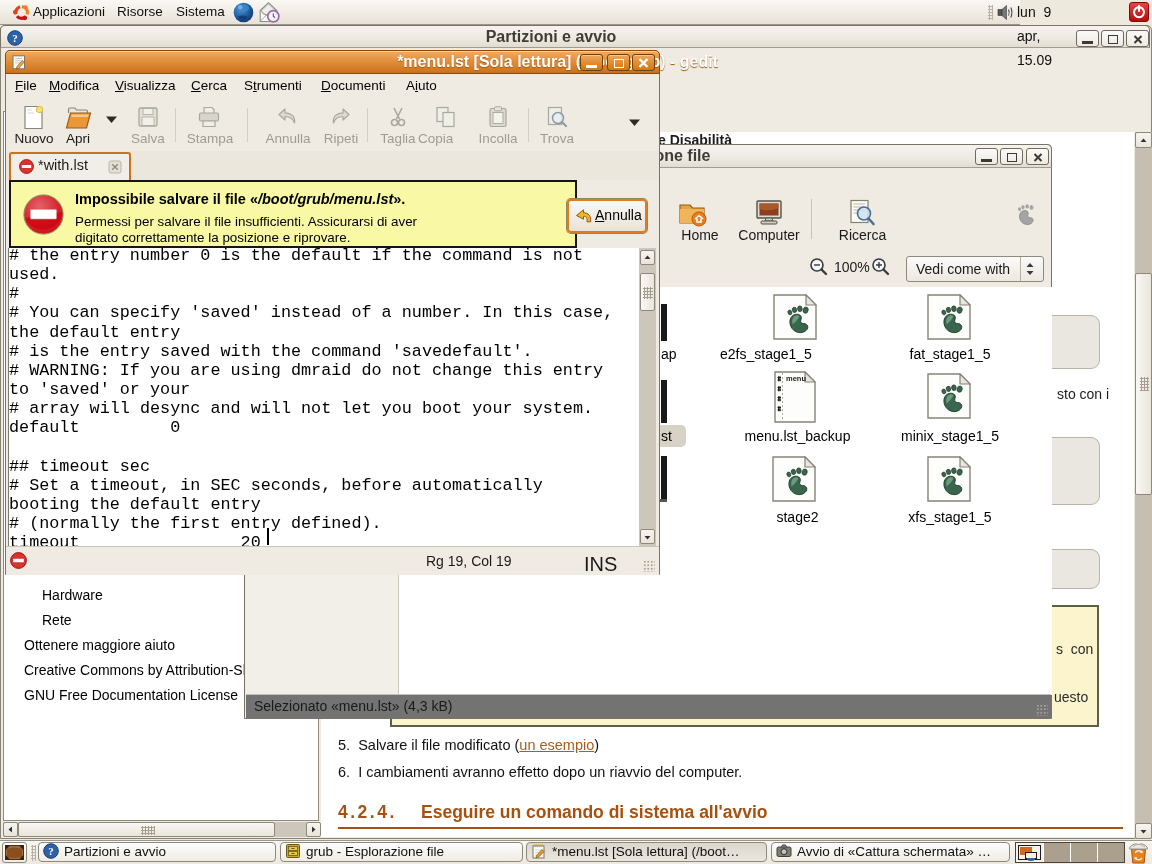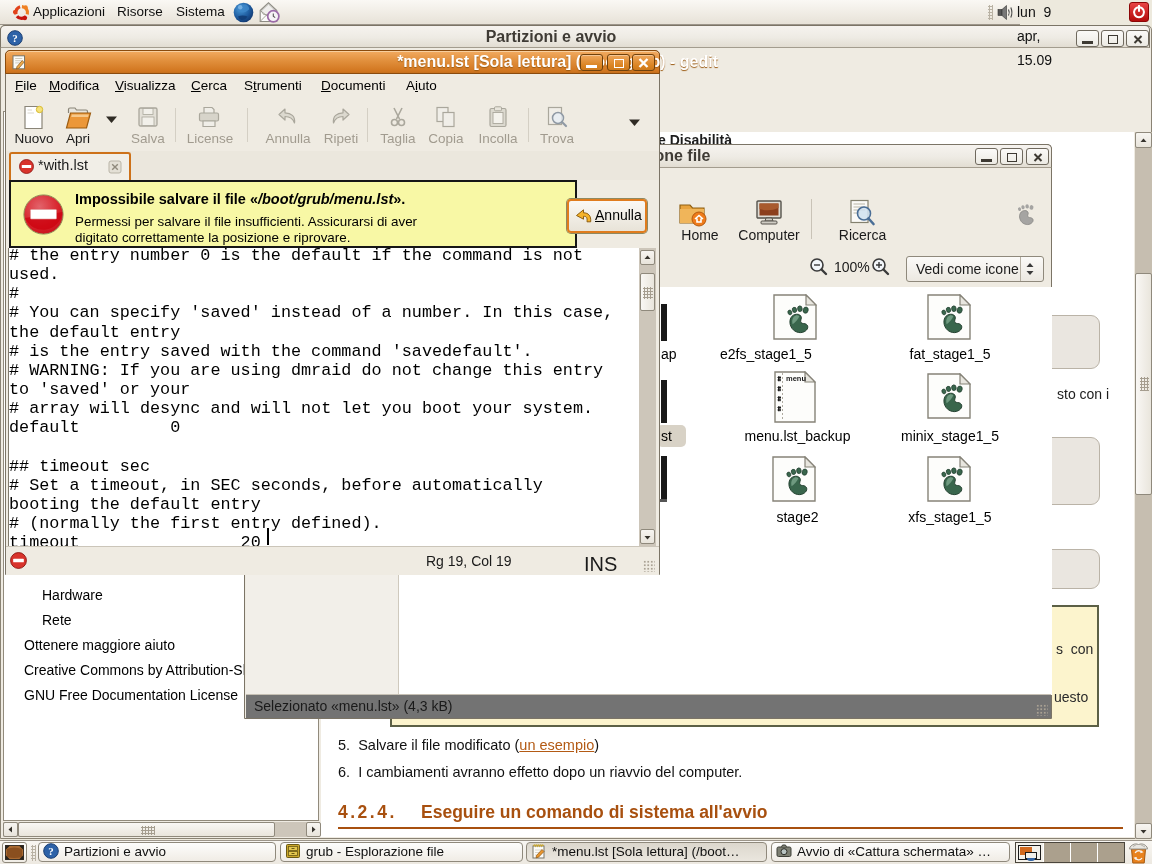--- a/index.html
+++ b/index.html
@@ -170,21 +170,21 @@
   <path d="M5 8 H11" stroke="#3a3a3a" stroke-width="1.4"></path>
   <path d="M12.5 12.5 L17 17" stroke="#3a3a3a" stroke-width="2.4" stroke-linecap="round"></path>
  </svg>
  <div class="abs" style="left:589px;top:114px;font-size:14px;color:#1a1a1a">100%</div>
  <svg class="abs" style="left:626px;top:112px" width="20" height="20" viewBox="0 0 20 20">
   <circle cx="8" cy="8" r="6" fill="#f2f6fa" stroke="#3a3a3a" stroke-width="1.6"></circle>
   <path d="M5 8 H11 M8 5 V11" stroke="#3a3a3a" stroke-width="1.4"></path>
   <path d="M12.5 12.5 L17 17" stroke="#3a3a3a" stroke-width="2.4" stroke-linecap="round"></path>
  </svg>
  <div class="abs" style="left:661px;top:111px;width:138px;height:26px;box-sizing:border-box;background:linear-gradient(#fbfaf8,#ece8e1);border:1px solid #8f897c;border-radius:3px">
-  <span style="position:absolute;left:9px;top:4px;font-size:14px;color:#1a1a1a">Vedi come icone</span>
+  <span style="position:absolute;left:9px;top:4px;font-size:14px;color:#1a1a1a">Vedi come with</span>
   <div class="abs" style="left:113px;top:0;width:1px;height:24px;background:#b5afa2"></div>
   <svg class="abs" style="left:118px;top:5px" width="10" height="14" viewBox="0 0 10 14">
    <path d="M1.5 5 L5 1 L8.5 5Z" fill="#3a3a3a"></path>
         <path d="M1.5 9 L5 13 L8.5 9Z" fill="#3a3a3a"></path>
   </svg>
  </div>
  
  <div class="abs" style="left:1px;top:142px;width:806px;height:408px;background:#fff"></div>
  <div class="abs" style="left:1px;top:142px;width:152px;height:408px;background:#f2efe9;border-right:1px solid #cfc9bd"></div>
  
@@ -289,42 +289,42 @@
    <rect x="7" y="3.5" width="10" height="6" fill="#f2f0ea" stroke="#aaa79c" stroke-width="0.8"></rect>
    <rect x="6" y="12" width="12" height="8.5" fill="#f2f0ea" stroke="#aaa79c" stroke-width="0.8"></rect>
   </svg>
   <div class="abs" style="left:116px;top:33px;width:52px;text-align:center;font-size:13.5px;color:#a19b8f">Salva</div>
   <div class="abs" style="left:169px;top:10px;width:1px;height:34px;background:#d4cfc4"></div>
   <svg class="abs" style="left:191px;top:7px" width="24" height="24" viewBox="0 0 24 24">
    <path d="M7 8 V2.5 H15 L17 4.5 V8" fill="#f0eee8" stroke="#aaa79c" stroke-width="1.2"></path>
    <rect x="2.5" y="8" width="19" height="8" rx="1.5" fill="#d7d4ca" stroke="#aaa79c" stroke-width="1.2"></rect>
    <path d="M6 16 H18 V21.5 H6Z" fill="#f0eee8" stroke="#aaa79c" stroke-width="1.2"></path>
   </svg>
-  <div class="abs" style="left:177px;top:33px;width:54px;text-align:center;font-size:13.5px;color:#a19b8f">License</div>
+  <div class="abs" style="left:177px;top:33px;width:54px;text-align:center;font-size:13.5px;color:#a19b8f">Stampa</div>
   <div class="abs" style="left:241px;top:10px;width:1px;height:34px;background:#d4cfc4"></div>
   <svg class="abs" style="left:269px;top:7px" width="24" height="24" viewBox="0 0 24 24">
    <path d="M10 4 L4 9.5 L10 15 V11.5 C15 11.5 18 13.5 19.5 18 C20.5 11 16 8 10 7.8Z" fill="#dcd9cf" stroke="#aaa79c" stroke-width="1.2" stroke-linejoin="round"></path>
   </svg>
   <div class="abs" style="left:254px;top:33px;width:56px;text-align:center;font-size:13.5px;color:#a19b8f">Annulla</div>
   <svg class="abs" style="left:323px;top:7px" width="24" height="24" viewBox="0 0 24 24">
    <path d="M14 4 L20 9.5 L14 15 V11.5 C9 11.5 6 13.5 4.5 18 C3.5 11 8 8 14 7.8Z" fill="#dcd9cf" stroke="#aaa79c" stroke-width="1.2" stroke-linejoin="round"></path>
   </svg>
   <div class="abs" style="left:308px;top:33px;width:54px;text-align:center;font-size:13.5px;color:#a19b8f">Ripeti</div>
   <div class="abs" style="left:361px;top:10px;width:1px;height:34px;background:#d4cfc4"></div>
   <svg class="abs" style="left:380px;top:7px" width="24" height="24" viewBox="0 0 24 24">
    <path d="M8 3 L13.5 14 M16 3 L10.5 14" stroke="#aaa79c" stroke-width="1.6"></path>
    <circle cx="8.5" cy="17.5" r="3" fill="none" stroke="#aaa79c" stroke-width="1.6"></circle>
    <circle cx="15.5" cy="17.5" r="3" fill="none" stroke="#aaa79c" stroke-width="1.6"></circle>
   </svg>
   <div class="abs" style="left:364px;top:33px;width:56px;text-align:center;font-size:13.5px;color:#a19b8f">Taglia</div>
   <svg class="abs" style="left:428px;top:7px" width="24" height="24" viewBox="0 0 24 24">
    <rect x="3" y="2.5" width="11" height="14" fill="#f0eee8" stroke="#aaa79c" stroke-width="1.2"></rect>
    <rect x="9" y="7.5" width="11" height="14" fill="#f0eee8" stroke="#aaa79c" stroke-width="1.2"></rect>
   </svg>
-  <div class="abs" style="left:412px;top:33px;width:56px;text-align:center;font-size:13.5px;color:#a19b8f">Copia</div>
+  <div class="abs" style="left:412px;top:33px;width:56px;text-align:left;font-size:13.5px;color:#a19b8f">Copia</div>
   <svg class="abs" style="left:480px;top:7px" width="24" height="24" viewBox="0 0 24 24">
    <rect x="4" y="3.5" width="16" height="18" rx="1.5" fill="#dcd9cf" stroke="#aaa79c" stroke-width="1.2"></rect>
    <rect x="8.5" y="1.8" width="7" height="4" rx="1" fill="#e8e5dc" stroke="#aaa79c" stroke-width="1"></rect>
    <rect x="7" y="7.5" width="10" height="11" fill="#f4f2ec" stroke="#aaa79c" stroke-width="0.9"></rect>
   </svg>
   <div class="abs" style="left:464px;top:33px;width:56px;text-align:center;font-size:13.5px;color:#a19b8f">Incolla</div>
   <div class="abs" style="left:522px;top:10px;width:1px;height:34px;background:#d4cfc4"></div>
   <svg class="abs" style="left:539px;top:7px" width="24" height="24" viewBox="0 0 24 24">
    <rect x="3.5" y="2.5" width="13" height="17" fill="#f0eee8" stroke="#aaa79c" stroke-width="1.2"></rect>
    <circle cx="13" cy="13" r="5.5" fill="#e7eef4" fill-opacity="0.8" stroke="#8f99a4" stroke-width="1.5"></circle>

